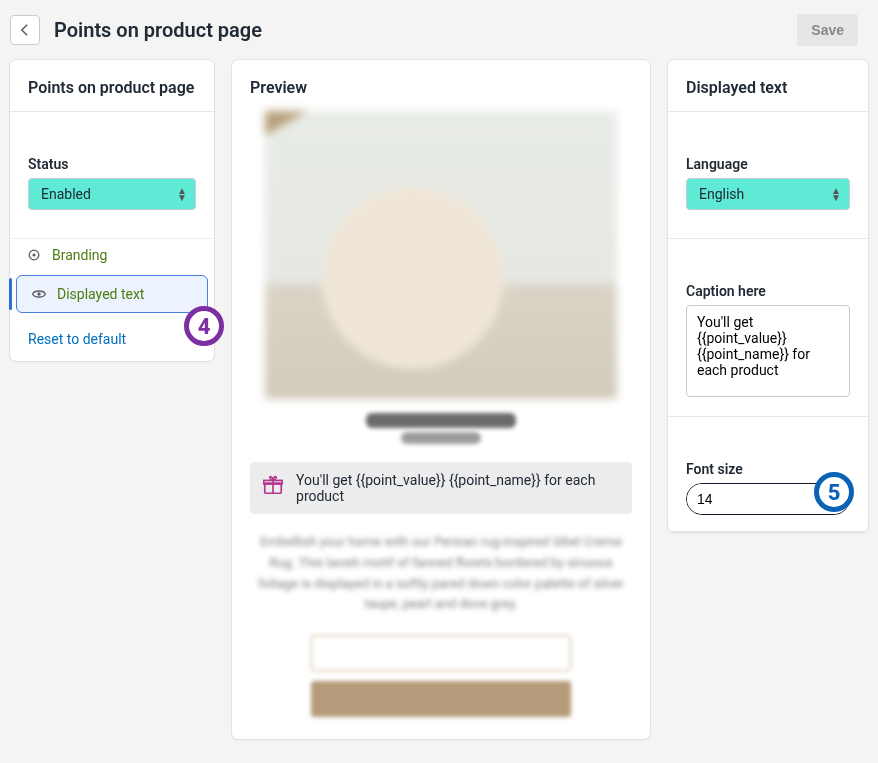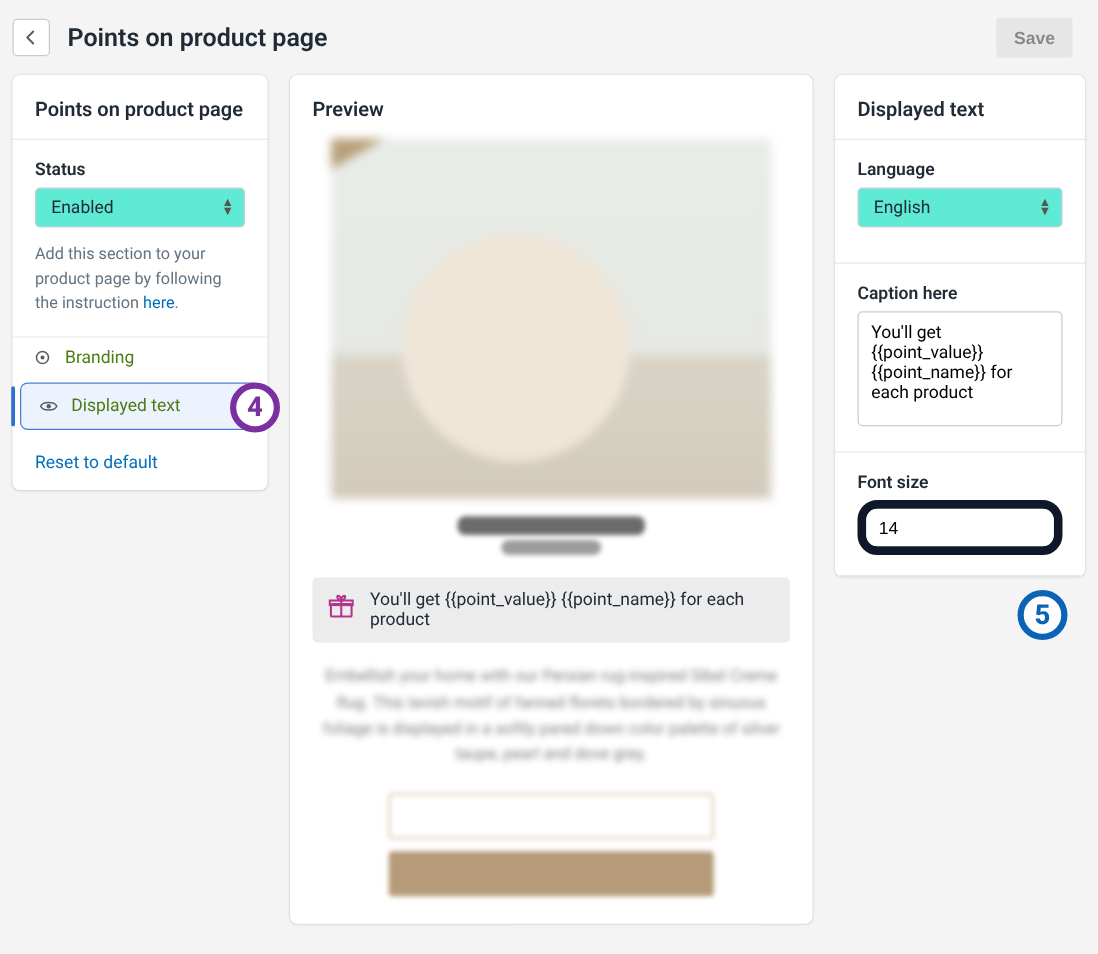--- a/index.html
+++ b/index.html
@@ -61,20 +61,21 @@
   .card-body {
     padding: 16px 18px;
   }
   .col-left { width: 205px; }
   .col-mid  { width: 420px; }
   .col-right{ width: 200px; }
   .label {
     font-weight: 600;
     margin-bottom: 6px;
     font-size: 14px;
+    margin-top: 28px;
   }
   .select-wrap {
     position: relative;
     border: 1px solid #c4cdd5;
     border-radius: 4px;
     padding: 7px 28px 7px 12px;
     font-size: 14px;
     background: #5eead4;
     cursor: pointer;
     margin-bottom: 12px;
@@ -201,21 +202,21 @@
     height: 92px;
     border: 1px solid #c4cdd5;
     border-radius: 4px;
     padding: 8px 10px;
     font-family: inherit;
     font-size: 14px;
     resize: none;
   }
   .num-wrap {
     display: flex;
-    border: 7px solid #0f172a;
+    border: 1px solid #0f172a;
     border-radius: 16px;
     overflow: hidden;
   }
   .num-wrap input {
     flex: 1;
     border: none;
     padding: 7px 10px;
     font-size: 14px;
     outline: none;
   }
@@ -256,23 +257,20 @@
 
 <div class="layout">
 
   <div class="card col-left left-rel">
     <div class="card-header">Points on product page</div>
     <div class="card-body">
       <div class="label">Status</div>
       <div class="select-wrap">
         <span>Enabled</span>
         <span class="select-arrows">▲<br>▼</span>
-      </div>
-      <div class="helper">
-        <span>Add this section to your product page by following the instruction </span><span class="link">here</span>.
       </div>
     </div>
 
     <div class="nav-item">
       <svg width="16" height="16" viewBox="0 0 20 20">
           <circle cx="10" cy="10" r="6" fill="none" stroke="#5c5f62" stroke-width="1.6"></circle>
           <circle cx="10" cy="10" r="2" fill="#5c5f62"></circle>
         </svg>
       <span>Branding</span>
     </div>

